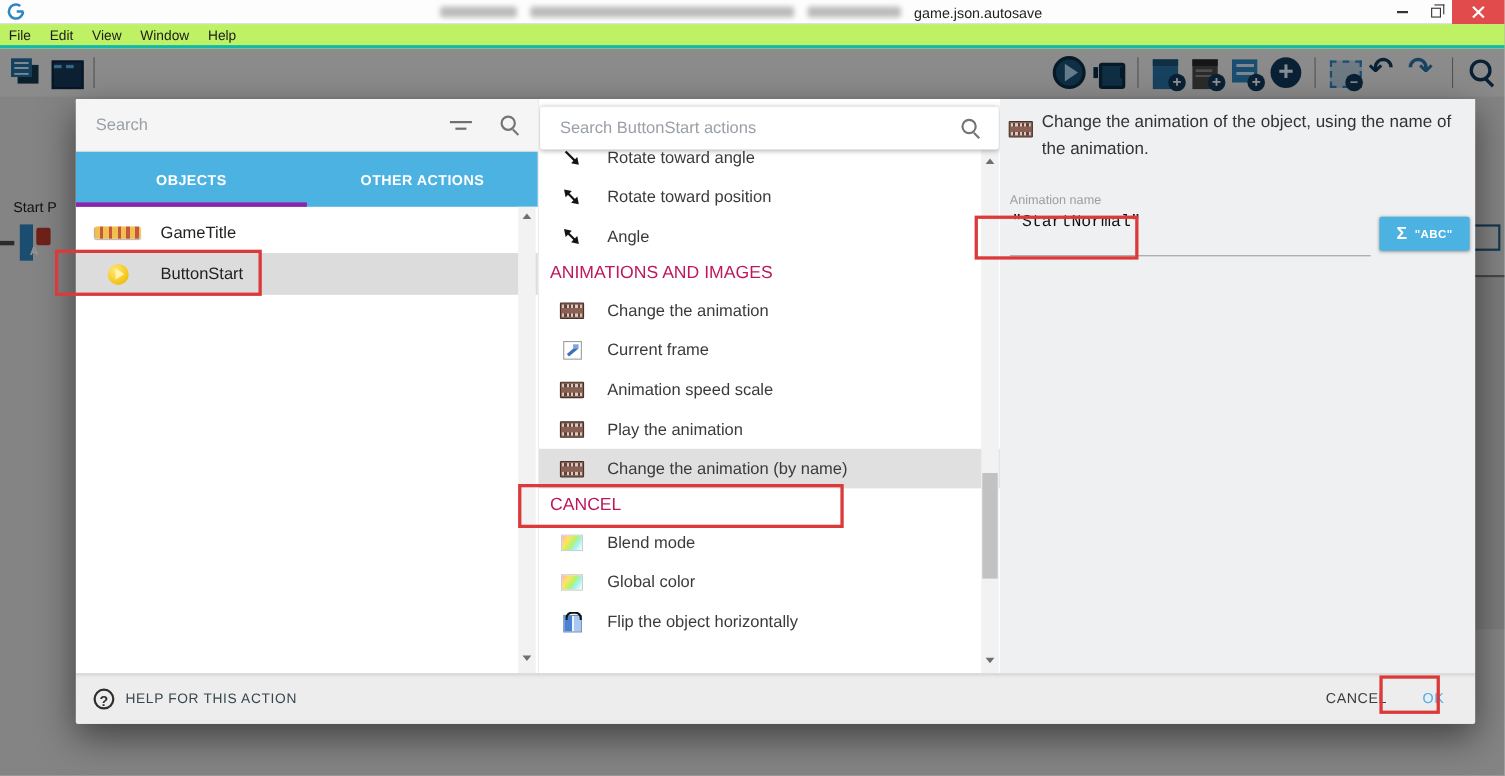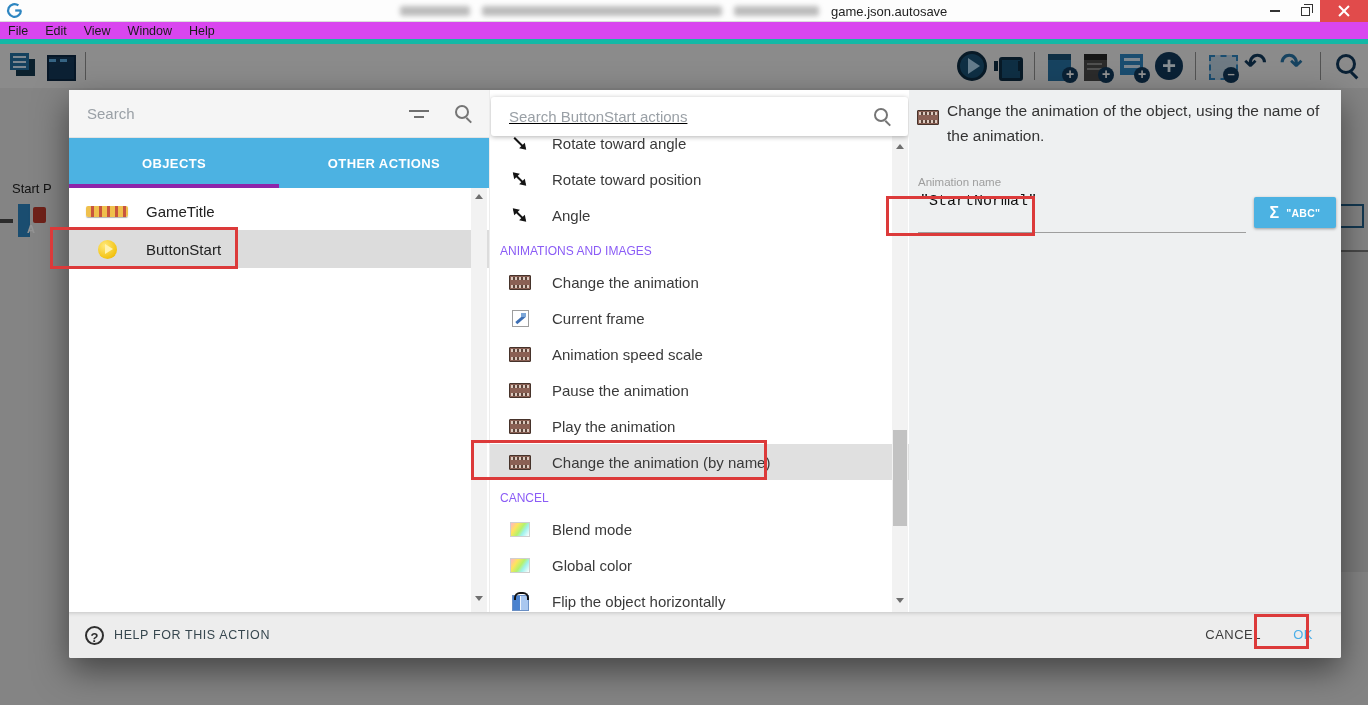--- a/index.html
+++ b/index.html
@@ -17,21 +17,21 @@
   .win-controls{position:absolute;right:0;top:0;height:22px;display:flex;z-index:31;}
   .win-btn{width:30px;height:22px;display:flex;align-items:center;justify-content:center;position:relative;}
   .win-btn.close{width:48px;background:#e14b4b;}
   .glyph-min{width:10px;height:2px;background:#333;}
   .glyph-restore{width:9px;height:9px;border:1px solid #333;position:relative;background:#fdfdfd;}
   .glyph-restore::before{content:"";position:absolute;left:2px;top:-4px;width:8px;height:8px;border:1px solid #333;border-left:none;border-bottom:none;}
   .glyph-close1,.glyph-close2{position:absolute;left:17px;top:10px;width:14px;height:2px;background:#fff;}
   .glyph-close1{transform:rotate(45deg);} .glyph-close2{transform:rotate(-45deg);}
 
   
-  .menubar{position:absolute;left:0;top:22px;width:1368px;height:22px;background:#d946ef;border-bottom:5px solid #14b8a6;
+  .menubar{position:absolute;left:0;top:22px;width:1368px;height:22px;background:#bef264;border-bottom:3px solid #14b8a6;
            display:flex;align-items:center;padding-left:8px;gap:17px;z-index:30;}
   .menu-item{font-size:12.5px;color:#1c1c1c;cursor:default;}
 
   
   .toolbar{position:absolute;left:0;top:44px;width:1368px;height:44px;background:#efefef;}
   .tb-left{position:absolute;left:8px;top:7px;display:flex;gap:6px;align-items:center;}
   .tb-right{position:absolute;right:6px;top:7px;display:flex;gap:6px;align-items:center;}
   .tb-icon{width:30px;height:30px;position:relative;flex:none;}
   .toolbar-separator{width:1px;height:28px;background:#8f8f8f;margin:0 5px;flex:none;}
   .project-structure-icon::before{content:"";position:absolute;left:8px;top:8px;width:19px;height:17px;background:#14374f;}
@@ -115,26 +115,26 @@
 
   
   .sb-track{position:absolute;background:#f2f2f2;}
   .sb-thumb{position:absolute;background:#c2c2c2;}
   .sb-up,.sb-down{position:absolute;width:0;height:0;}
   .sb-up{border-left:4px solid transparent;border-right:4px solid transparent;border-bottom:5px solid #6f6f6f;}
   .sb-down{border-left:4px solid transparent;border-right:4px solid transparent;border-top:5px solid #6f6f6f;}
 
   
   .action-card{position:absolute;left:1px;top:7px;width:417px;height:39px;background:#fff;border-radius:3px;
-               box-shadow:0 1px 5px rgba(0,0,0,.3);display:flex;align-items:center;z-index:3;text-decoration:underline;}
+               box-shadow:0 1px 5px rgba(0,0,0,.3);display:flex;align-items:center;z-index:3;}
   .act-list{position:absolute;left:0;top:35px;width:420px;}
   .act-row{height:36px;display:flex;align-items:center;}
   .act-row.selected{background:#e0e0e0;}
   .act-row.header{height:31px;align-items:flex-end;padding-bottom:6px;}
-  .act-row.header .act-label{margin-left:10px;font-size:12px;color:#8b5cf6;}
+  .act-row.header .act-label{margin-left:10px;font-size:16px;color:#be185d;}
   .act-icon-box{width:24px;height:22px;margin-left:18px;position:relative;flex:none;display:flex;align-items:center;justify-content:center;}
   .act-label{margin-left:20px;font-size:15px;color:#3a3a3a;}
   .act-icon-box .bar{display:none;}
   .arrow-single .bar,.arrow-double .bar{display:block;position:absolute;left:4px;top:10px;width:15px;height:2px;background:#141414;transform:rotate(45deg);}
   .arrow-single .bar::after,.arrow-double .bar::after{content:"";position:absolute;right:-2px;top:-3px;
       border-left:6px solid #141414;border-top:4px solid transparent;border-bottom:4px solid transparent;}
   .arrow-double .bar::before{content:"";position:absolute;left:-2px;top:-3px;
       border-right:6px solid #141414;border-top:4px solid transparent;border-bottom:4px solid transparent;}
   .film{width:22px;height:15px;background:#8a6054;border:1px solid #46332b;border-radius:1px;position:relative;}
   .film::before,.film::after{content:"";position:absolute;left:1px;right:1px;height:3px;
@@ -349,26 +349,20 @@
             <span class="act-label">Current frame</span>
           </div>
 
           <div class="act-row action">
             <span class="act-icon-box">
               <span class="film"></span>
             </span>
             <span class="act-label">Animation speed scale</span>
           </div>
 
-          <div class="act-row action">
-            <span class="act-icon-box">
-              <span class="film"></span>
-            </span>
-            <span class="act-label">Pause the animation</span>
-          </div>
 
           <div class="act-row action">
             <span class="act-icon-box">
               <span class="film"></span>
             </span>
             <span class="act-label">Play the animation</span>
           </div>
 
           <div class="act-row action selected">
             <span class="act-icon-box">

